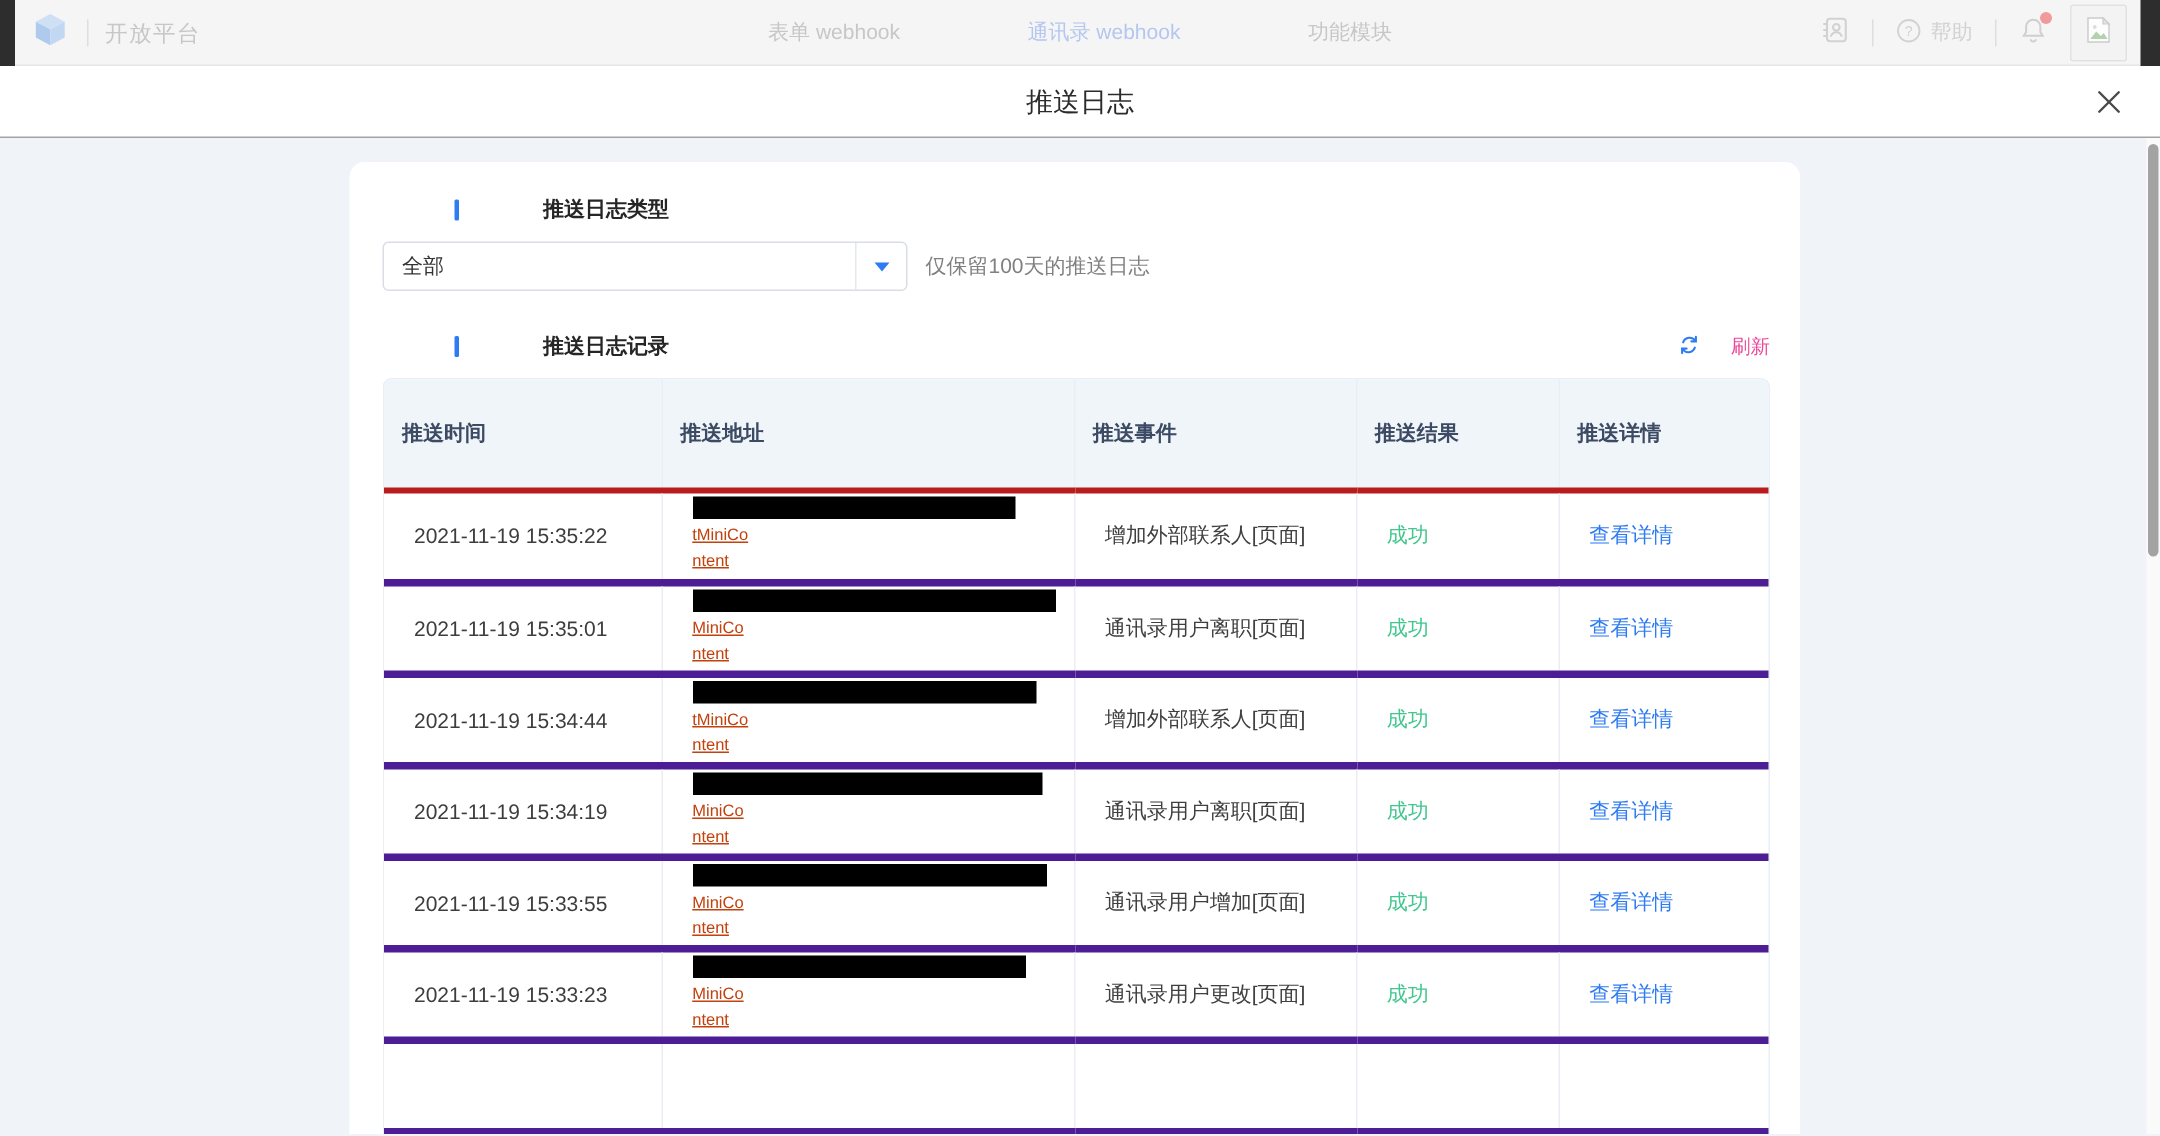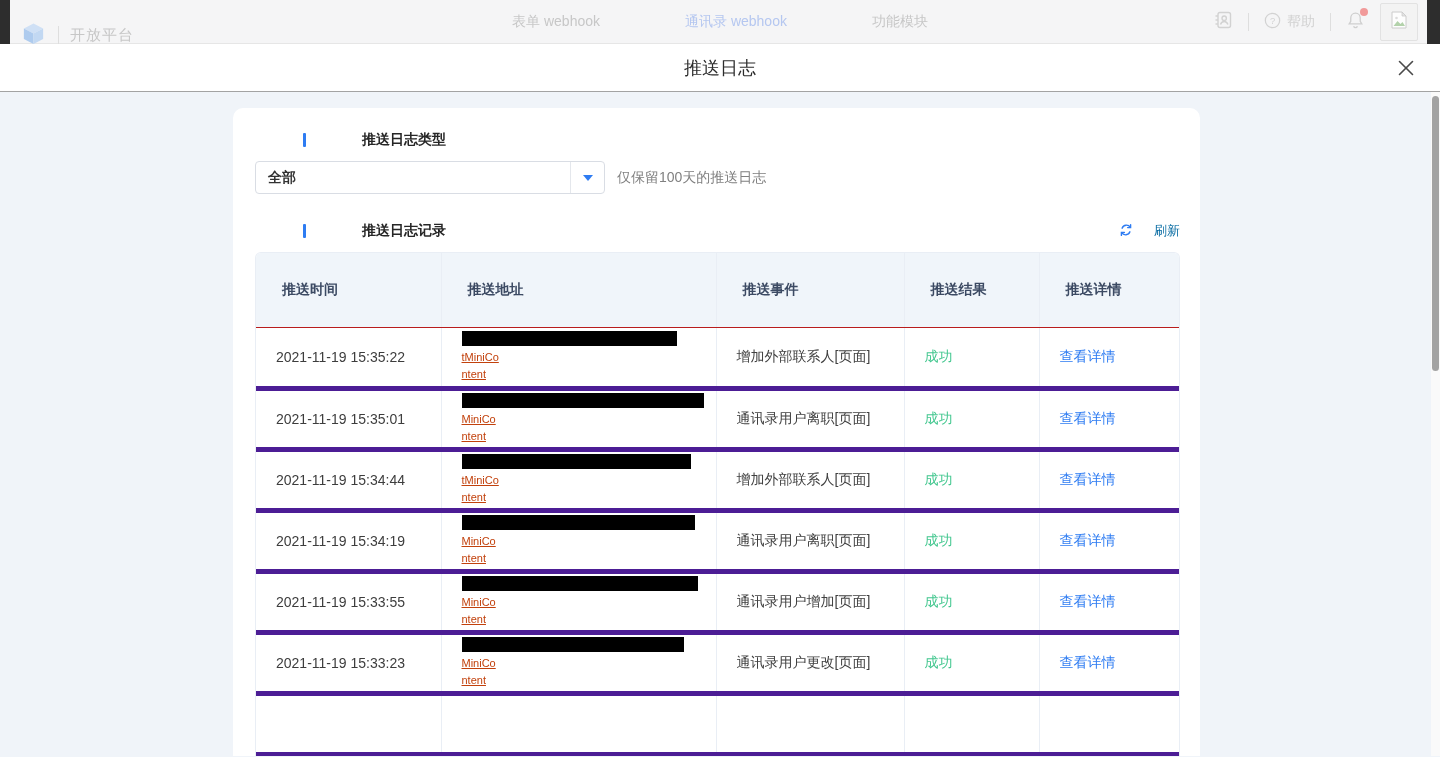--- a/index.html
+++ b/index.html
@@ -2,21 +2,21 @@
 <html><head>
 <meta charset="utf-8">
 <style>
   * { margin:0; padding:0; box-sizing:border-box; }
   html,body { width:1440px; height:757px; overflow:hidden; font-family:"Liberation Sans", sans-serif; background:#f0f4f9; }
 
   
   .navbar { position:relative; height:44px; background:#f5f5f6; border-bottom:1px solid #e6e6e6; }
   .nav-dark-left  { position:absolute; left:0; top:0; width:10px; height:44px; background:#2d2d2d; }
   .nav-dark-right { position:absolute; right:0; top:0; width:13px; height:44px; background:#2d2d2d; }
-  .nav-left { position:absolute; left:20px; top:13px; height:44px; display:flex; align-items:center; gap:11px; }
+  .nav-left { position:absolute; left:20px; top:0; height:44px; display:flex; align-items:center; gap:11px; }
   .nav-divider { width:1px; height:18px; background:#dedede; }
   .brand { font-size:15px; color:#c7c7c7; letter-spacing:1px; }
   .nav-center { position:absolute; left:50%; top:0; transform:translateX(-50%); height:44px; display:flex; align-items:center; gap:85px; white-space:nowrap; }
   .nav-tab { font-size:14px; color:#c7c7c7; cursor:pointer; }
   .nav-tab.active { color:#b5c7f0; }
   .nav-right { position:absolute; right:22px; top:0; height:44px; display:flex; align-items:center; gap:15px; }
   .help-group { display:flex; align-items:center; gap:6px; color:#d2d2d2; font-size:14px; }
   .bell-wrap { position:relative; }
   .bell-dot { position:absolute; top:-2px; right:-3px; width:8px; height:8px; border-radius:50%; background:#f19a9a; }
   .avatar-box { width:38px; height:38px; border:1px solid #e2e2e2; background:#f3f3f3; border-radius:2px; display:flex; align-items:center; justify-content:center; }
@@ -29,31 +29,31 @@
   
   .modal-body { position:relative; height:664px; background:#f0f4f9; overflow:hidden; }
   .card { position:absolute; left:233px; top:16px; width:967px; height:820px; background:#ffffff; border-radius:10px; padding:24px 20px 0 22px; }
 
   .section-title { display:flex; align-items:center; gap:8px; height:16px; }
   .blue-bar { width:3px; height:14px; background:#2e7cf2; border-radius:1px; }
   .section-title span { font-size:14px; font-weight:bold; color:#262626;margin-left:48px; }
 
   .filter-row { margin-top:13px; display:flex; align-items:center; }
   .select { width:350px; height:33px; border:1px solid #d9dde4; border-radius:4px; background:#fff; display:flex; align-items:stretch; cursor:pointer; }
-  .select-value { flex:1; display:flex; align-items:center; padding-left:12px; font-size:14px; color:#333;font-weight:bold; }
+  .select-value { flex:1; display:flex; align-items:center; padding-left:12px; font-size:14px; color:#333; }
   .select-arrow-zone { width:34px; border-left:1px solid #e4e7ec; display:flex; align-items:center; justify-content:center; }
   .arrow-down { width:0; height:0; border-left:5px solid transparent; border-right:5px solid transparent; border-top:6px solid #2e7cf2; }
   .hint { margin-left:12px; font-size:14px; color:#808080; }
 
   .records-header { margin-top:28px; display:flex; align-items:center; justify-content:space-between; width:925px; }
-  .refresh-btn { display:flex; align-items:center; gap:21px; color:#0369a1; font-size:13px; cursor:pointer; }
+  .refresh-btn { display:flex; align-items:center; gap:21px; color:#ec4899; font-size:13px; cursor:pointer; }
 
   .table-wrap { margin-top:12px; width:925px; border:1px solid #e9eef5; border-bottom:none; border-radius:6px 6px 0 0; overflow:hidden; }
   table { width:100%; border-collapse:collapse; font-size:14px; table-layout:fixed; }
-  th { height:74px; background:#f0f5fa; text-align:left; padding-left:26px; color:#3c4a63; font-weight:bold; border-right:1px solid #e9eef5; border-bottom:1px solid #b91c1c; }
+  th { height:74px; background:#f0f5fa; text-align:left; padding-left:12px; color:#3c4a63; font-weight:bold; border-right:1px solid #e9eef5; border-bottom:4px solid #b91c1c; }
   th:last-child, td:last-child { border-right:none;font-family:Liberation Serif, serif; }
   td { height:61px; padding-left:20px; border-right:1px solid #e9eef5; border-bottom:5px solid #4c1d95; color:#404040; vertical-align:middle; }
   td.time-cell { font-size:14px; color:#3d3d3d; }
   td.url-cell { font-size:11px; color:#c2410c; line-height:17px; padding-right:6px;text-decoration:underline; }
   .redact { display:inline-block; height:15px; background:#000; vertical-align:text-bottom; }
   td.result-cell { color:#43c78f; }
   .view-link { color:#2e7cf2; cursor:pointer; }
 
   
   .scroll-track { position:absolute; right:0; top:0; width:9px; height:100%; background:#fafafa; }

